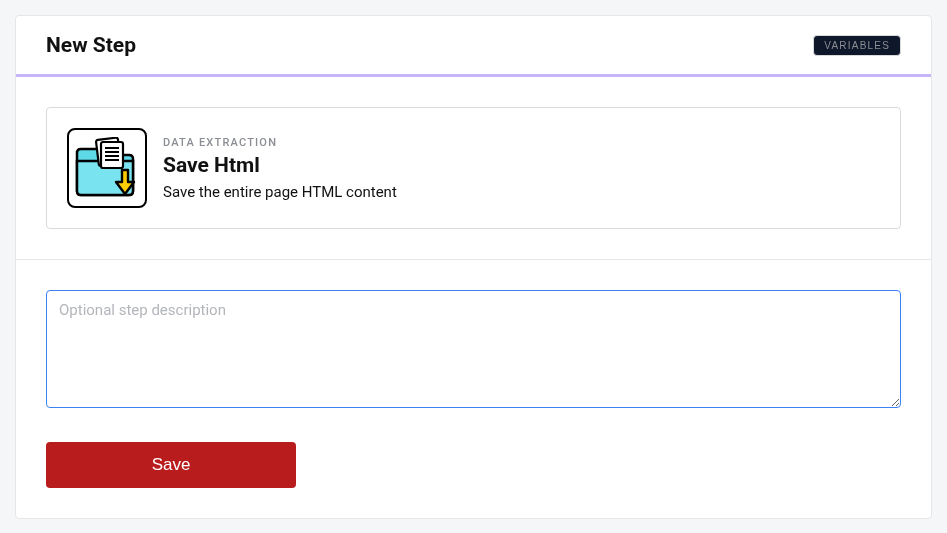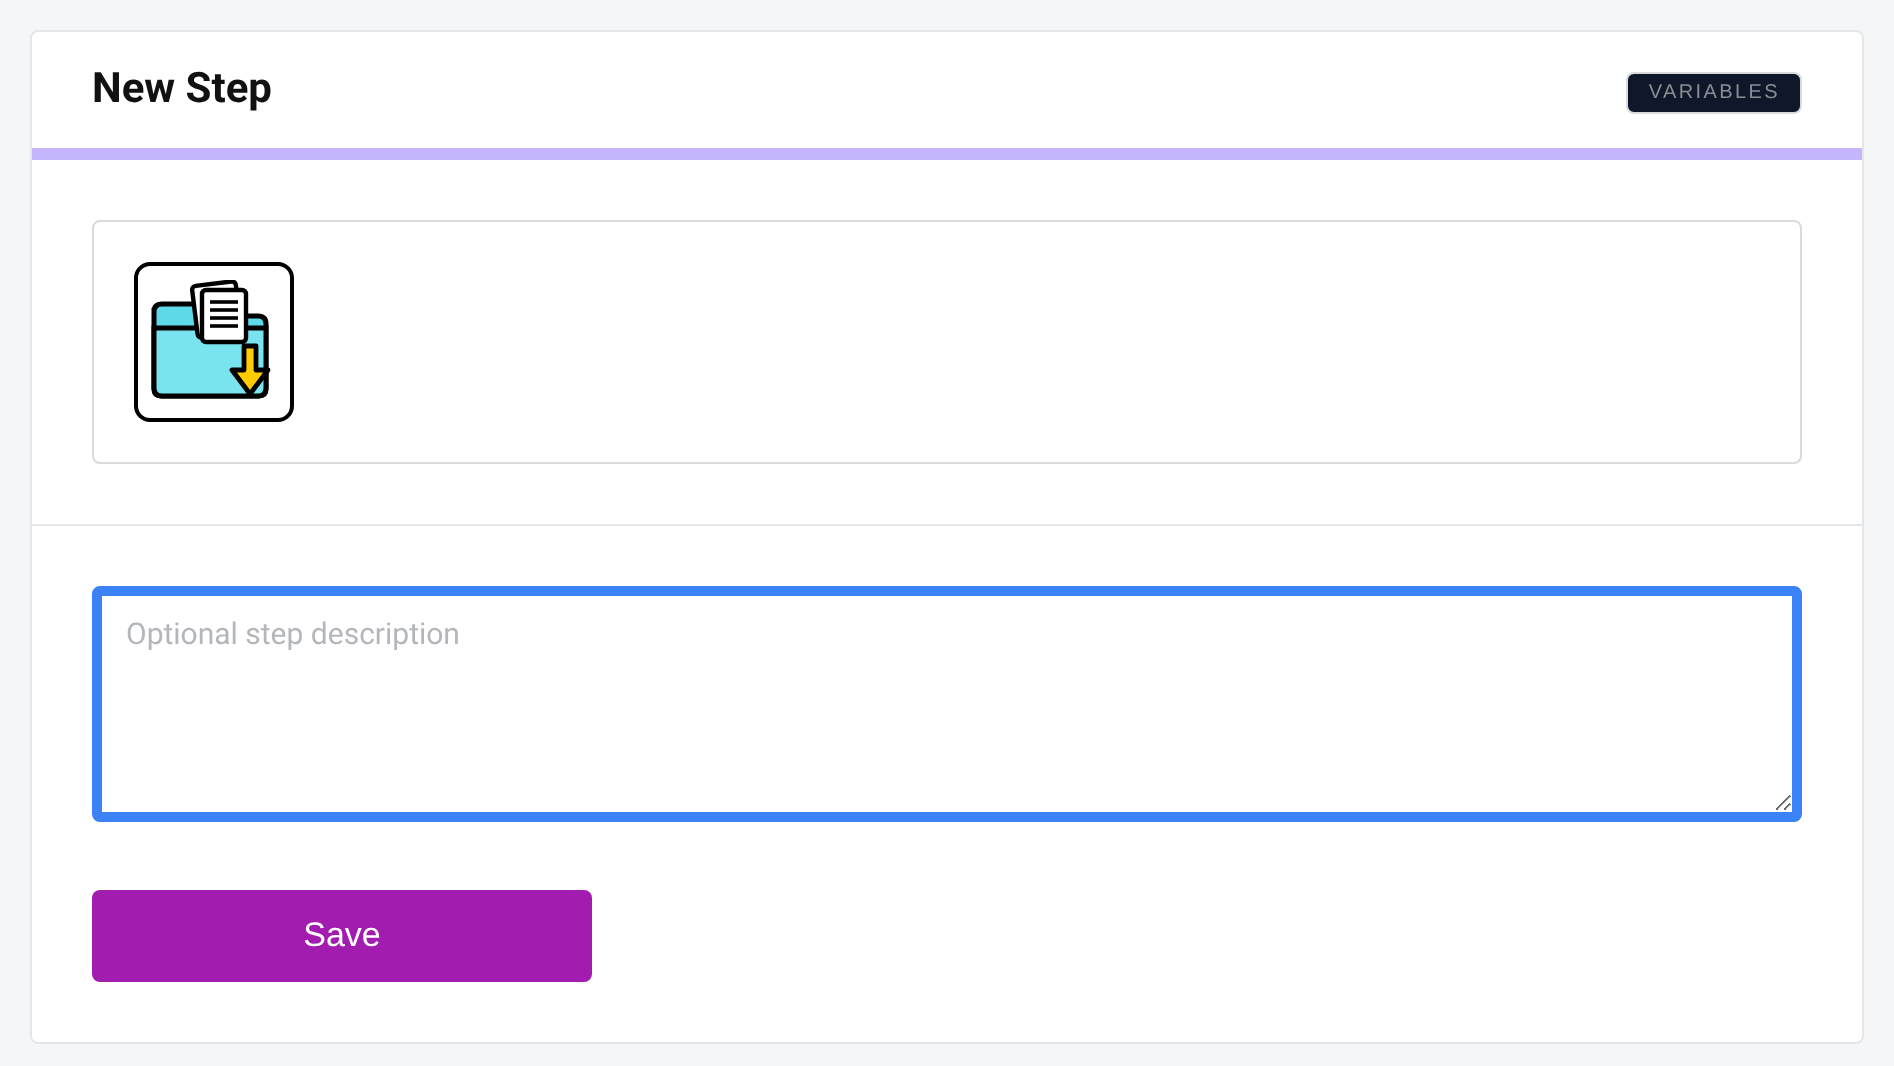--- a/index.html
+++ b/index.html
@@ -16,23 +16,23 @@
     }
     .panel {
       background: #fff;
       border: 1px solid #e5e6e8;
       border-radius: 4px;
       overflow: hidden;
     }
     .panel-header {
       display: flex;
       justify-content: space-between;
-      align-items: flex-end;
+      align-items: center;
       padding: 17px 30px;
-      border-bottom: 6px solid #c4b5fd;
+      border-bottom: 3px solid #c4b5fd;
     }
     .panel-title {
       font-size: 21px;
       font-weight: 700;
       color: #111;
     }
     .variables-btn {
       background: #0f172a;
       border: 1px solid #d9dadc;
       color: #8a8d93;
@@ -87,37 +87,37 @@
       font-size: 15px;
       color: #111;
       margin-top: 4px;
     }
     .form-section {
       padding: 30px 30px;
     }
     .desc-textarea {
       width: 100%;
       min-height: 118px;
-      border: 5px solid #3b82f6;
+      border: 1px solid #3b82f6;
       border-radius: 4px;
       padding: 10px 12px;
       font-size: 15px;
       font-family: inherit;
       color: #111;
       resize: both;
       outline: none;
     }
     .desc-textarea::placeholder {
       color: #b3b6ba;
     }
     .save-btn {
       margin-top: 30px;
       width: 250px;
       height: 46px;
-      background: #a21caf;
+      background: #b91c1c;
       color: #fff;
       border: none;
       border-radius: 4px;
       font-size: 17px;
       font-weight: 400;
       cursor: pointer;
       display: block;
     }
   </style>
 </head>
@@ -151,20 +151,25 @@
             <line x1="8" y1="12" x2="22" y2="12" stroke="#000" stroke-width="1.8"></line>
             <line x1="8" y1="16" x2="22" y2="16" stroke="#000" stroke-width="1.8"></line>
             <line x1="8" y1="20" x2="22" y2="20" stroke="#000" stroke-width="1.8"></line>
           </g>
 
           <g transform="translate(40,33)">
             <path d="M8 0 L14 0 L14 12 L20 12 L11 24 L2 12 L8 12 Z" fill="#ffcc00" stroke="#000" stroke-width="2.4" stroke-linejoin="round"></path>
           </g>
         </svg>
       </div>
+      <div class="step-info">
+        <div class="step-category">DATA EXTRACTION</div>
+        <div class="step-title">Save Html</div>
+        <div class="step-desc">Save the entire page HTML content</div>
+      </div>
     </div>
   </div>
 
   <div class="form-section">
     <textarea class="desc-textarea" placeholder="Optional step description" style=""></textarea>
     <button class="save-btn">Save</button>
   </div>
 </div>
 
 </body></html>

